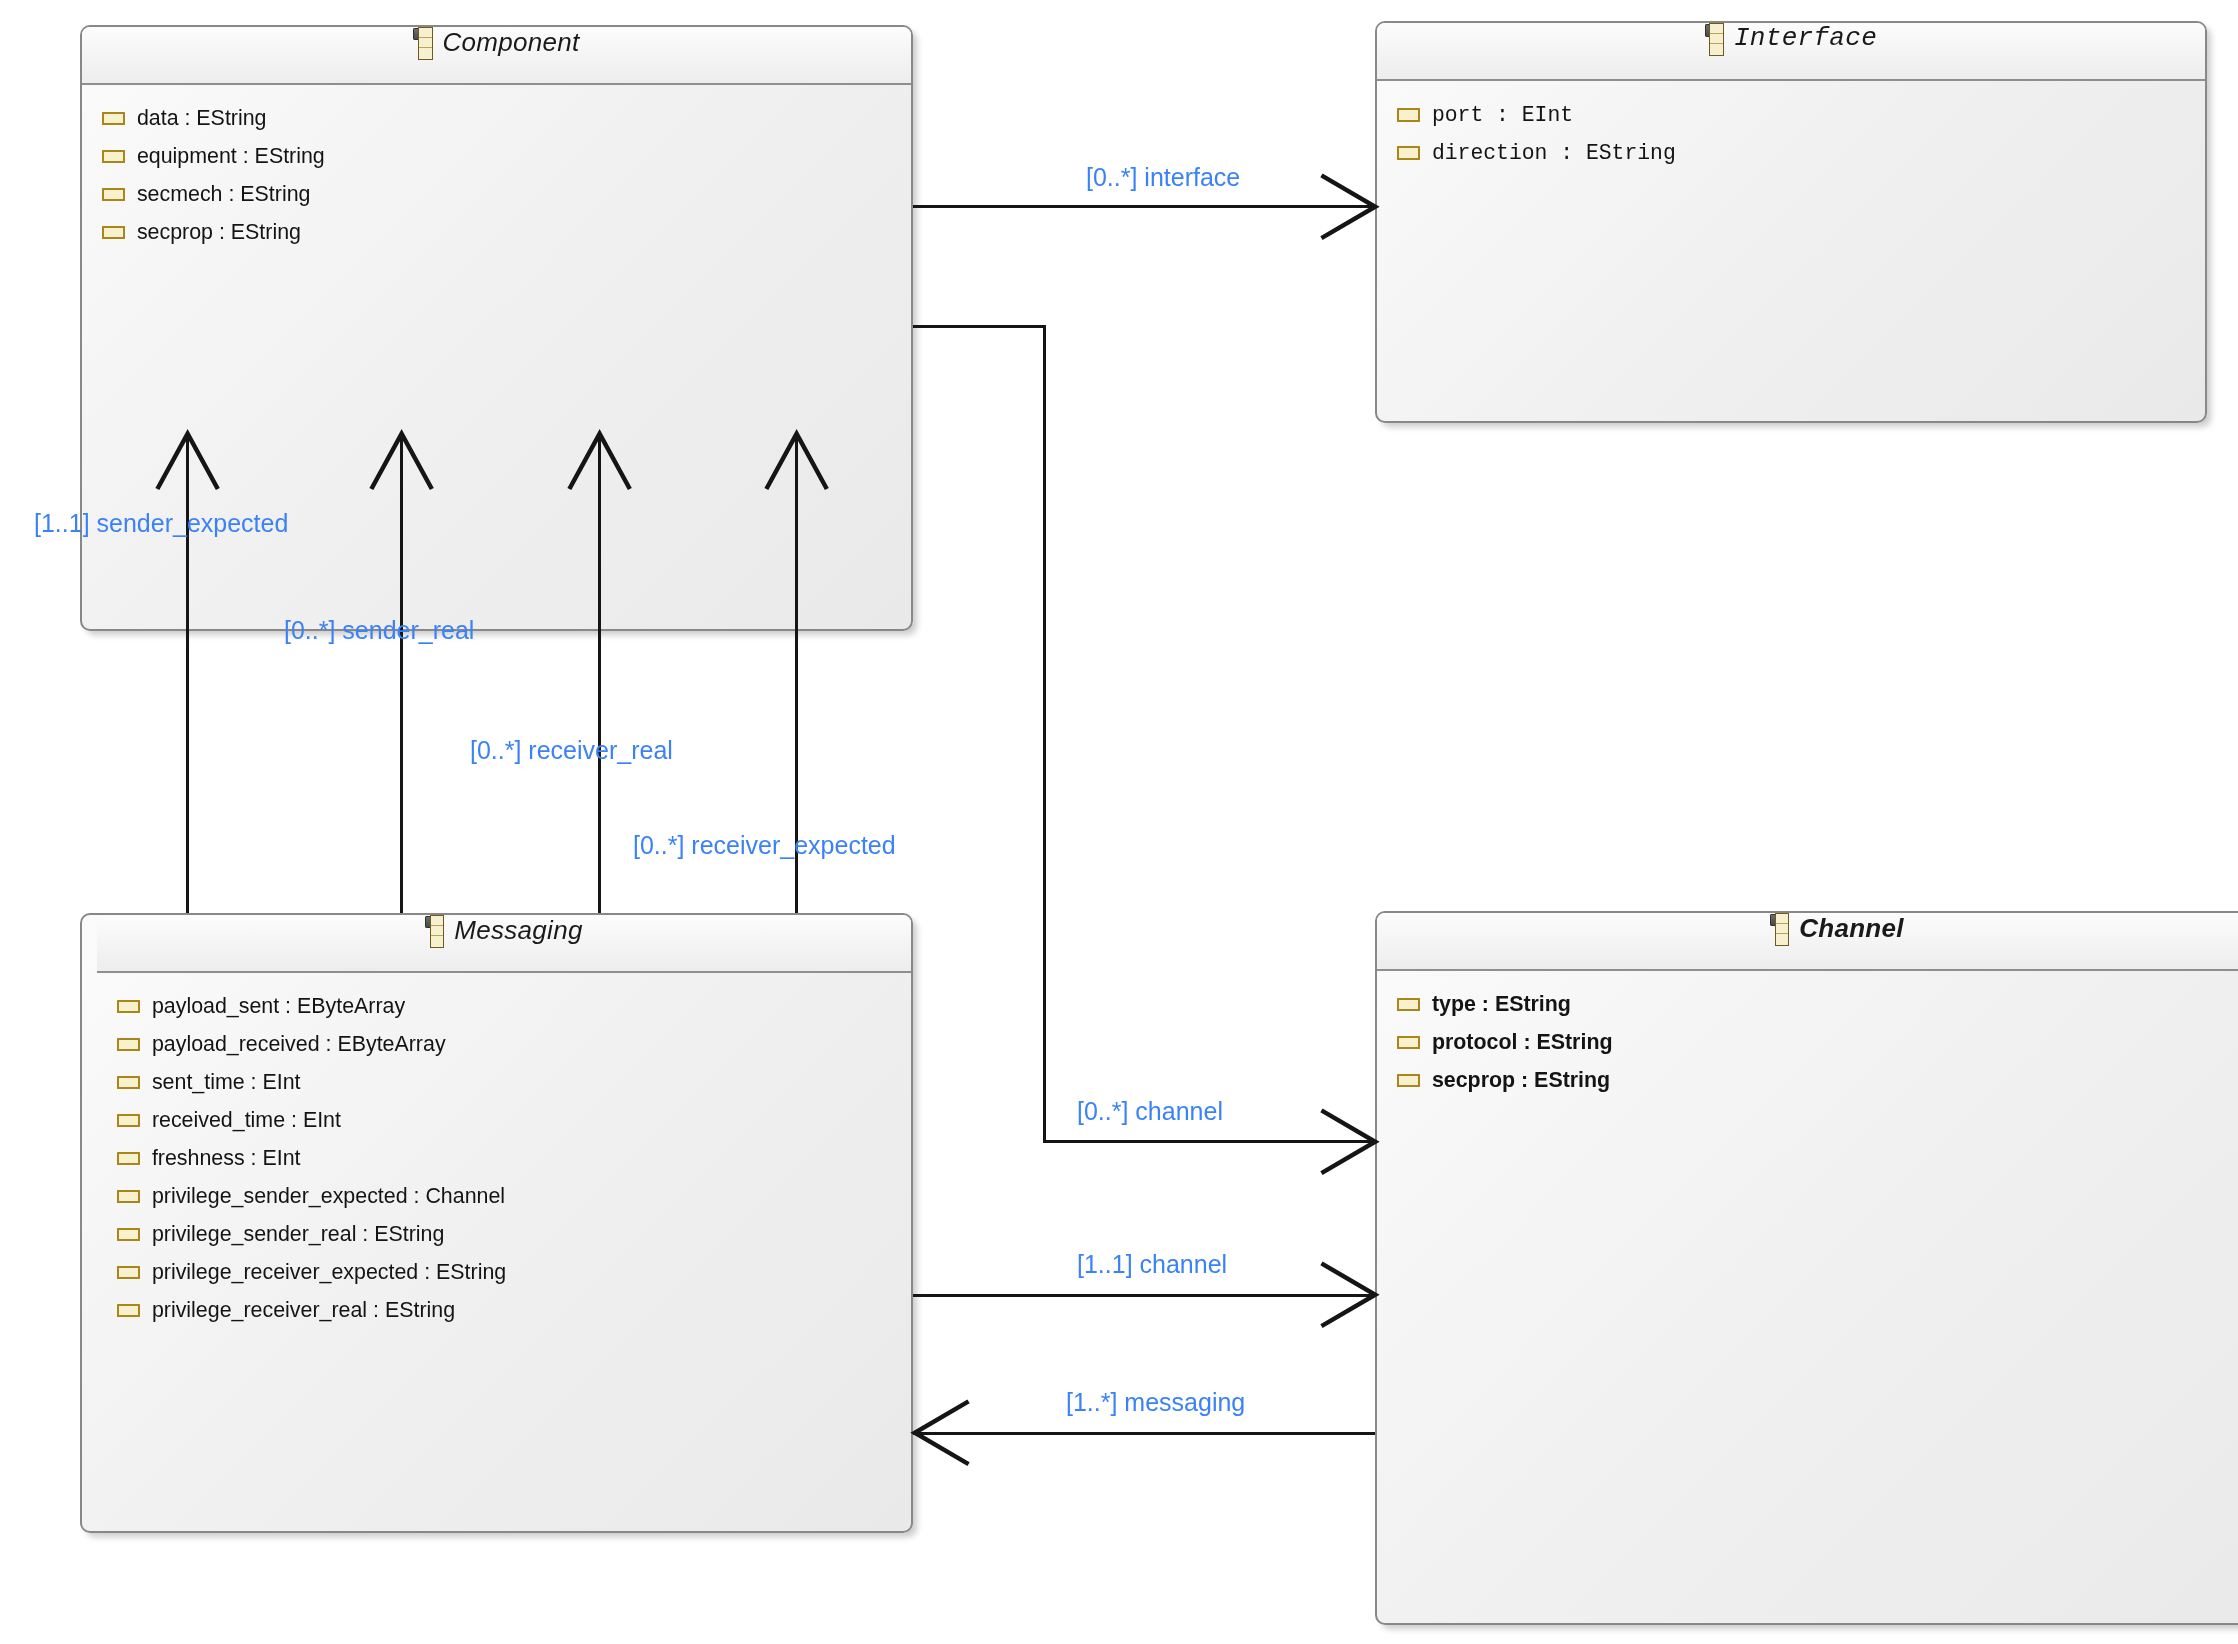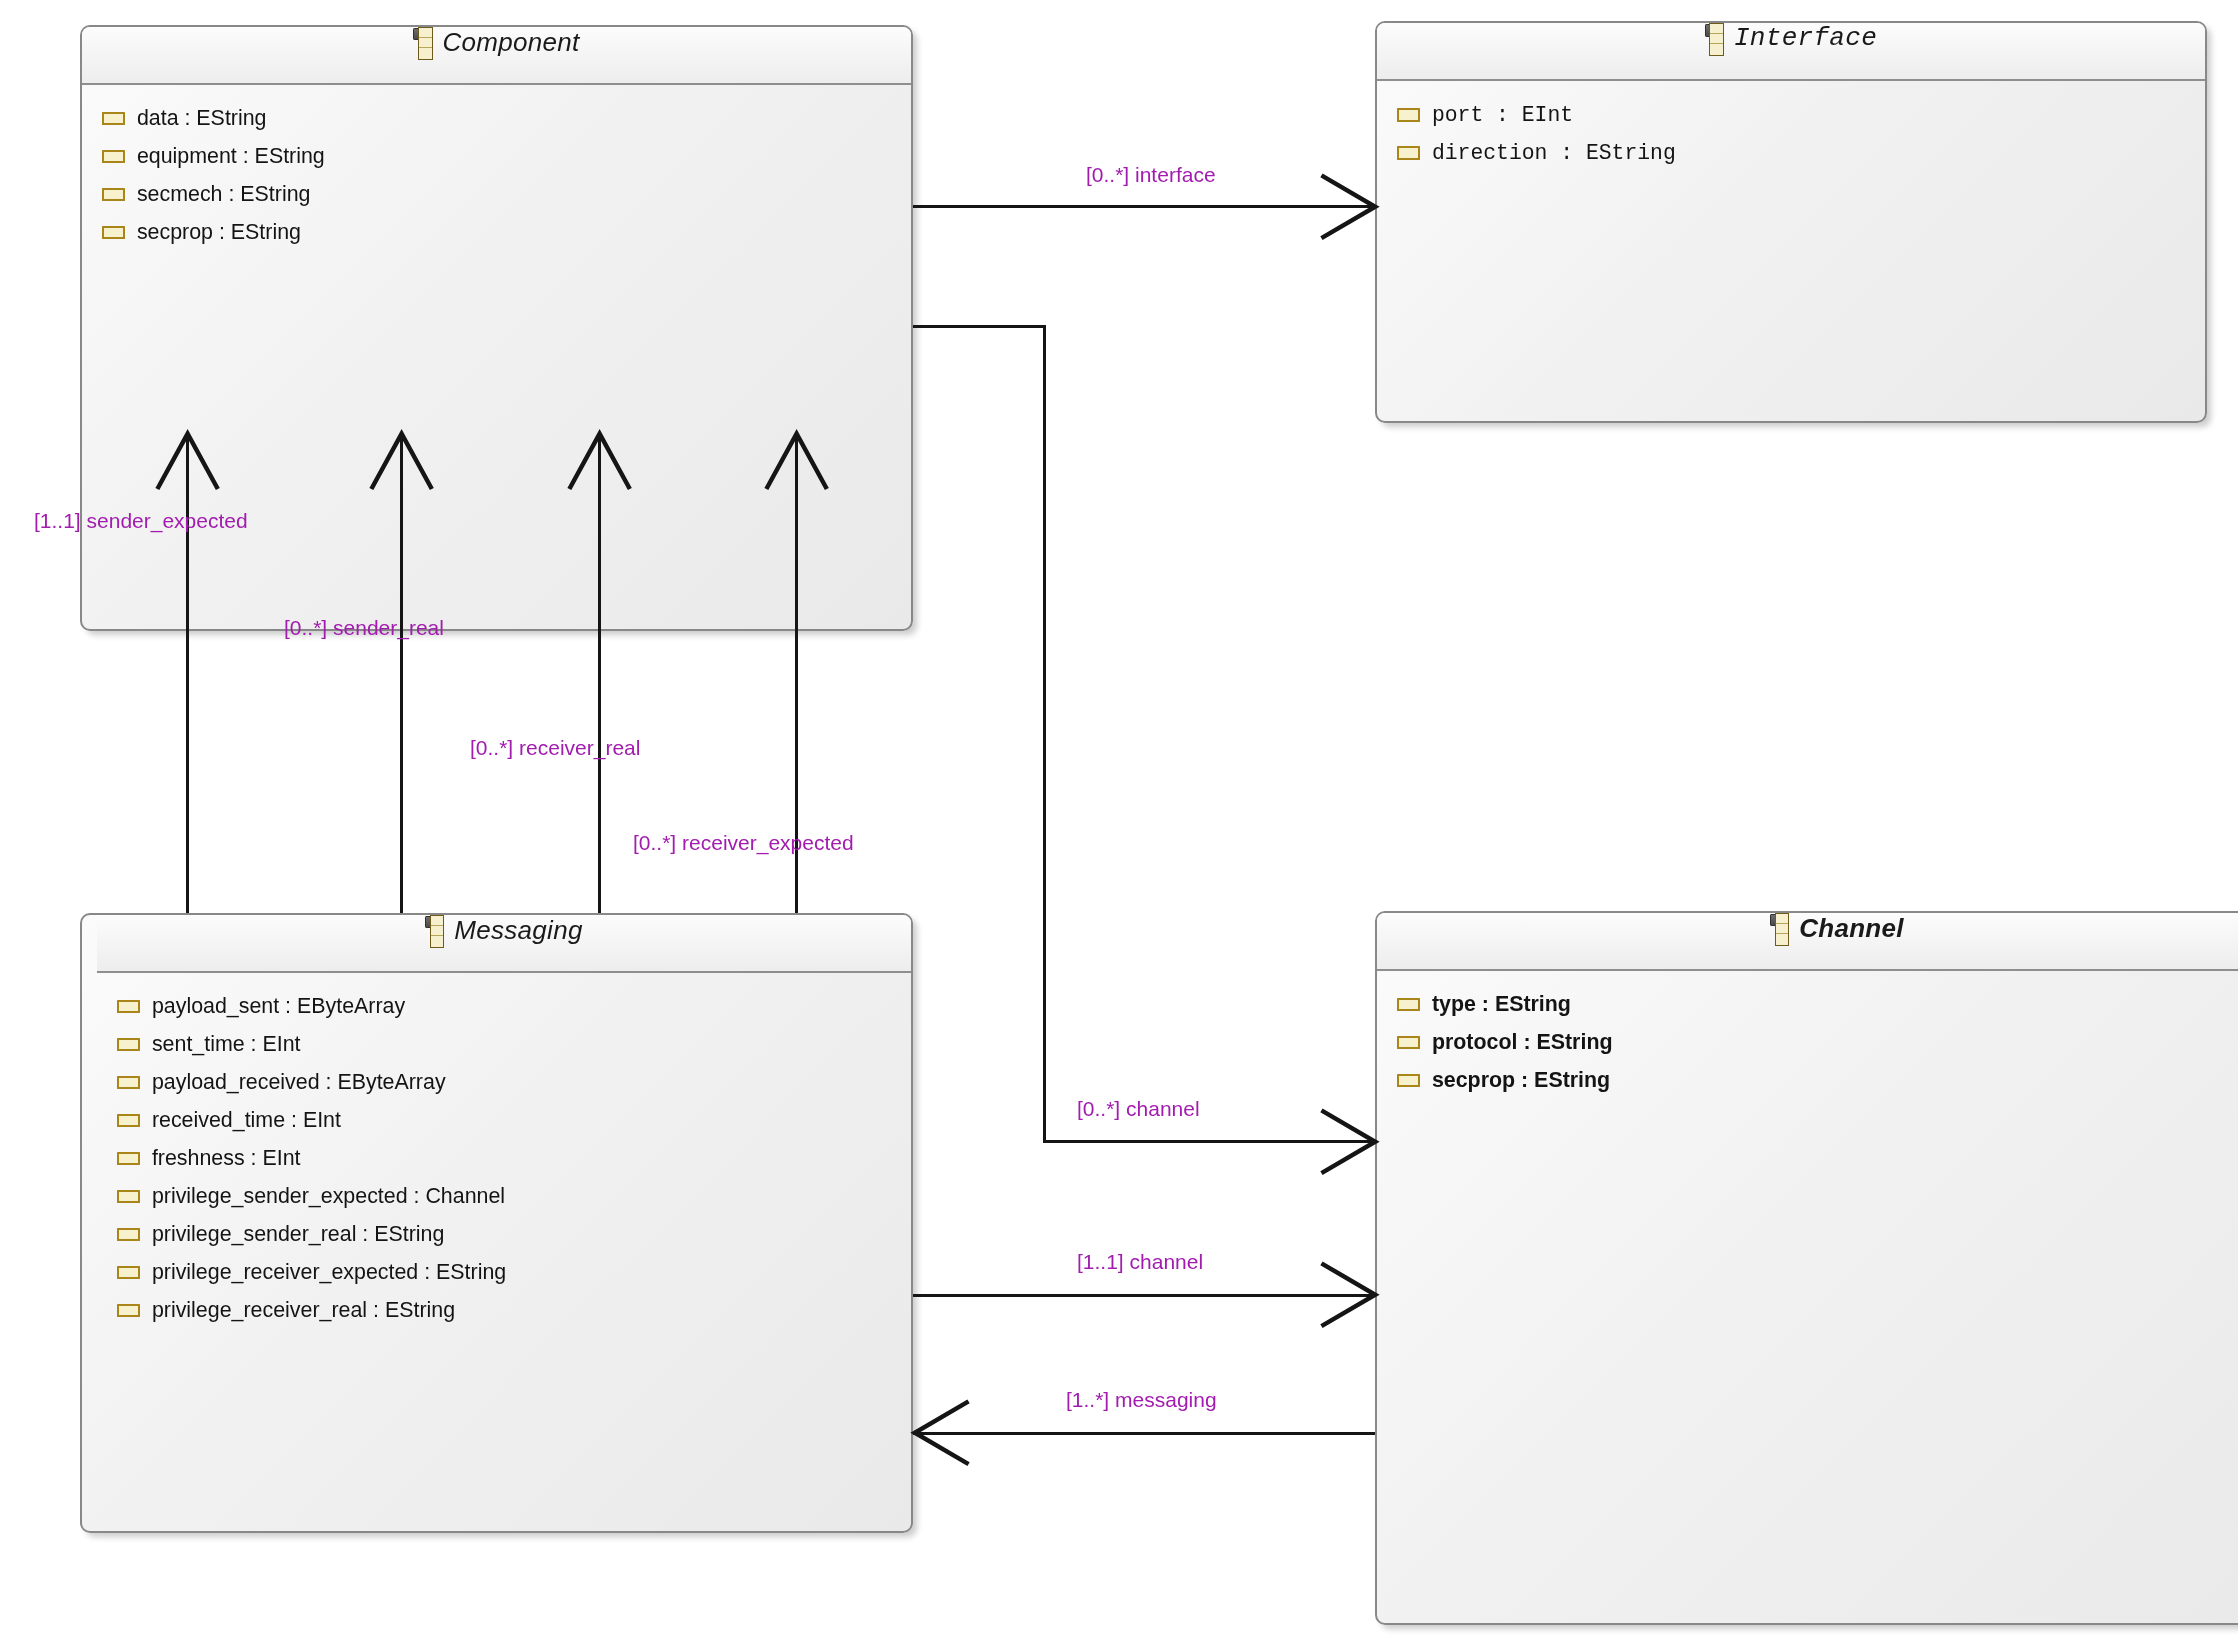--- a/index.html
+++ b/index.html
@@ -108,22 +108,22 @@
     position: absolute;
     background: #151515;
   }
   .edge-h { height: 2.8px; }
   .edge-v { width: 2.8px; }
   
   .arrow-svg { position: absolute; overflow: visible; }
 
   .edge-label {
     position: absolute;
-    font-size: 21px;
-    color: #a21caf;
+    font-size: 25px;
+    color: #3b82f6;
     white-space: nowrap;
     overflow: hidden;
     text-overflow: clip;
     box-sizing: border-box;
   }
 </style>
 </head>
 <body>
 
 <div id="canvas">
@@ -184,25 +184,25 @@
       </span>
       <span class="uml-title">Messaging</span>
     </div>
     <div class="uml-attrs">
       <div class="attr-row">
         <span class="attr-icon"></span>
         <span class="attr-label" style="width:461px;">payload_sent : EByteArray</span>
       </div>
       <div class="attr-row">
         <span class="attr-icon"></span>
+        <span class="attr-label" style="width:605px;">payload_received : EByteArray</span>
+      </div>
+      <div class="attr-row">
+        <span class="attr-icon"></span>
         <span class="attr-label">sent_time : EInt</span>
-      </div>
-      <div class="attr-row">
-        <span class="attr-icon"></span>
-        <span class="attr-label" style="width:605px;">payload_received : EByteArray</span>
       </div>
       <div class="attr-row">
         <span class="attr-icon"></span>
         <span class="attr-label">received_time : EInt</span>
       </div>
       <div class="attr-row">
         <span class="attr-icon"></span>
         <span class="attr-label">freshness : EInt</span>
       </div>
       <div class="attr-row">

